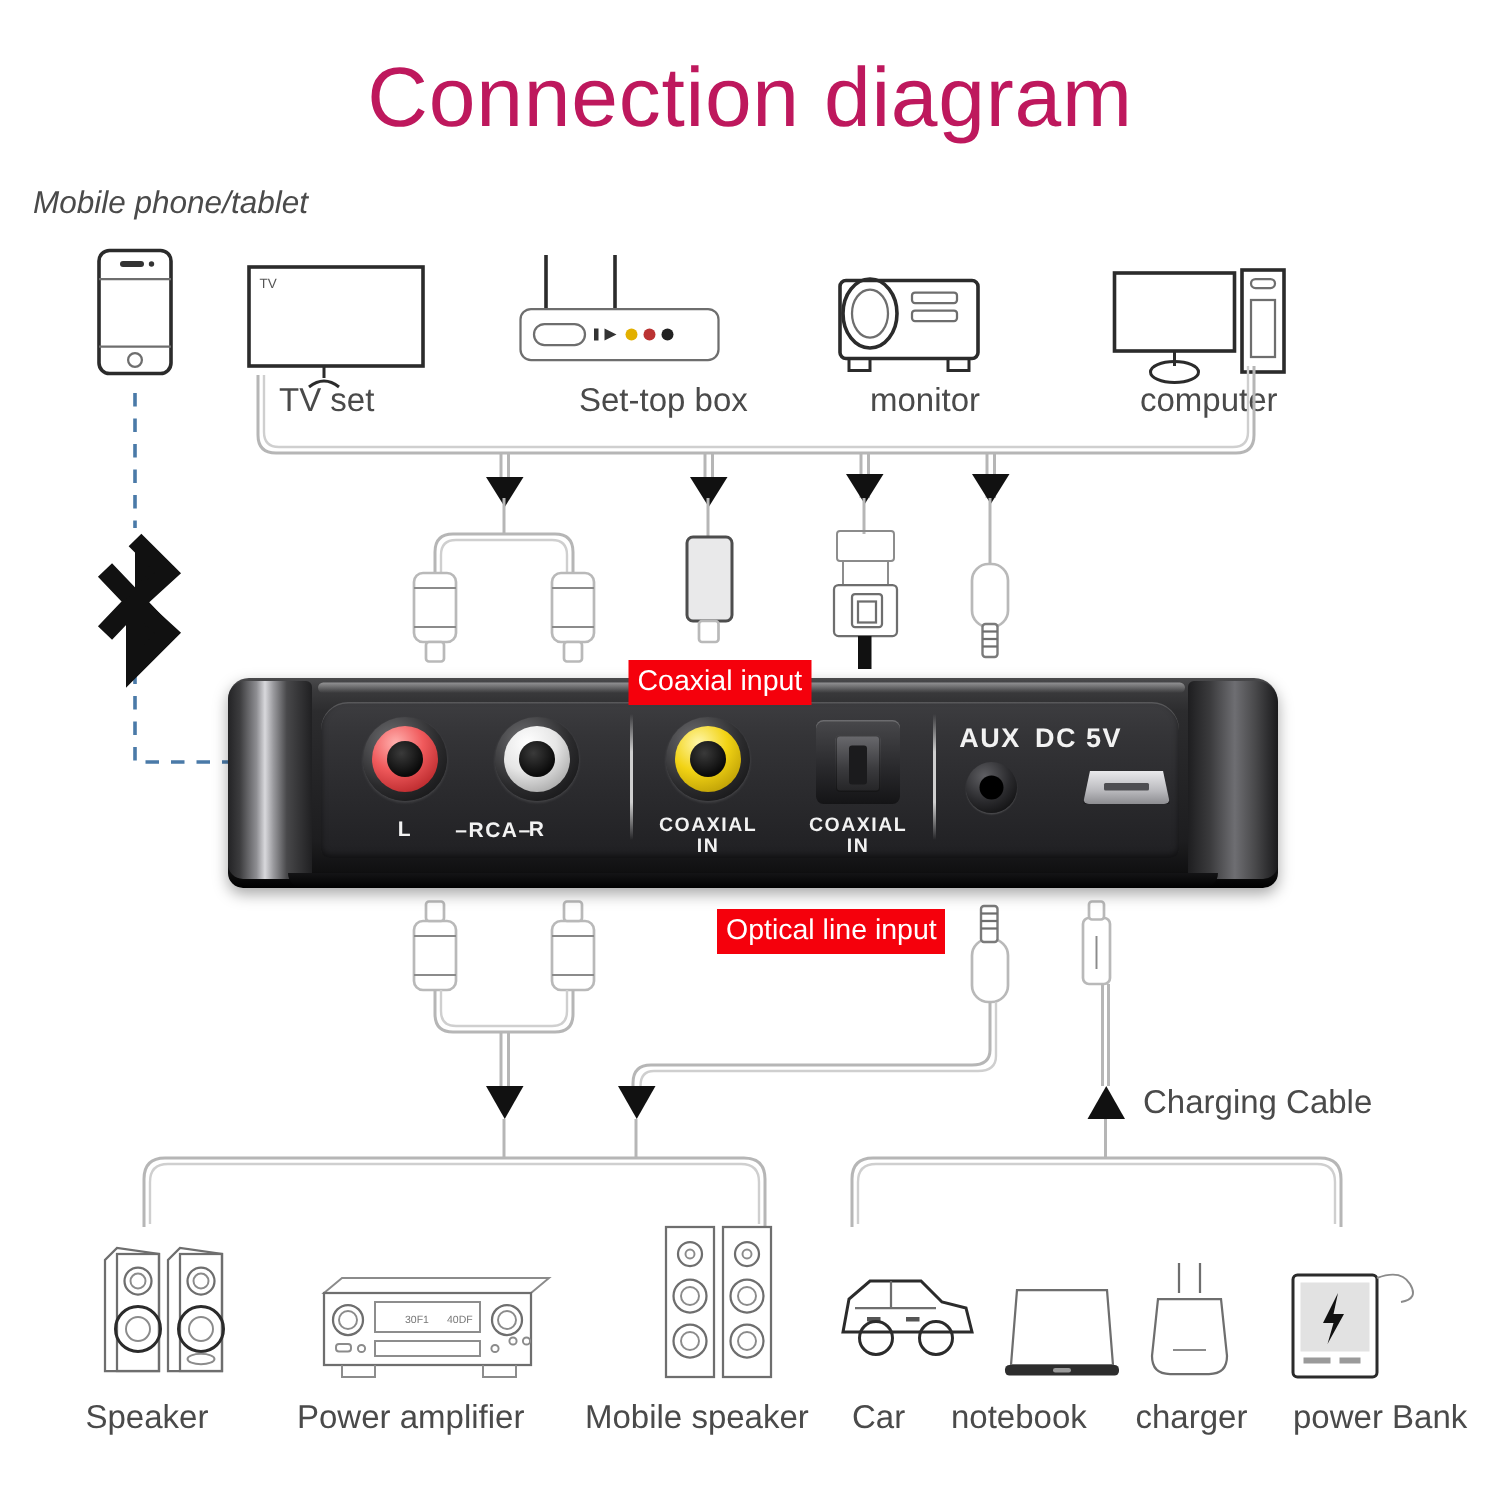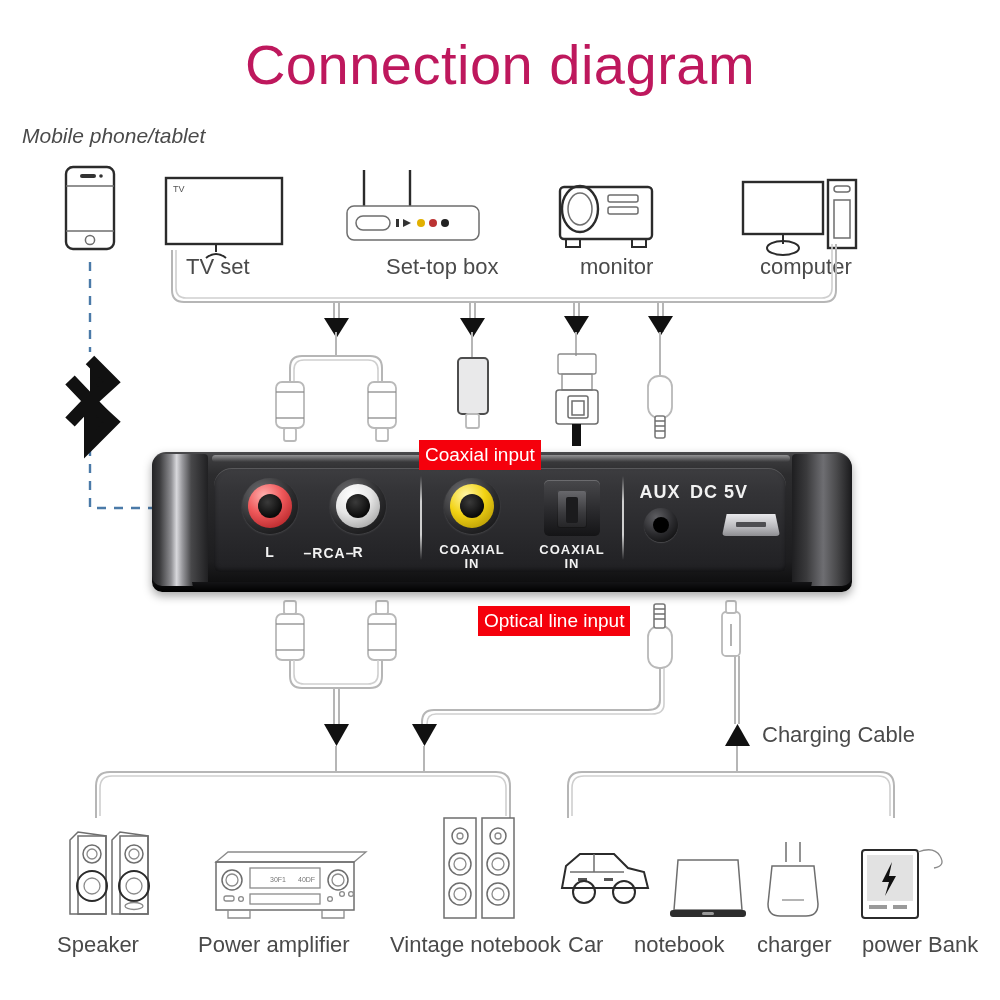--- a/index.html
+++ b/index.html
@@ -143,21 +143,21 @@
   <div class="lbl big" style="left:580px;top:254px;">monitor</div>
   <div class="lbl big" style="left:760px;top:254px;">computer</div>
 
   <div class="redtag" style="left:419px;top:440px;">Coaxial input</div>
   <div class="redtag" style="left:478px;top:606px;">Optical line input</div>
 
   <div class="lbl big" style="left:762px;top:722px;">Charging Cable</div>
 
   <div class="lbl big" style="left:57px;top:932px;">Speaker</div>
   <div class="lbl big" style="left:198px;top:932px;">Power amplifier</div>
-  <div class="lbl big" style="left:390px;top:932px;">Vintage notebook</div>
+  <div class="lbl big" style="left:390px;top:932px;">Mobile speaker</div>
   <div class="lbl big" style="left:568px;top:932px;">Car</div>
   <div class="lbl big" style="left:634px;top:932px;">notebook</div>
   <div class="lbl big" style="left:757px;top:932px;">charger</div>
   <div class="lbl big" style="left:862px;top:932px;">power Bank</div>
 
   <svg class="art" viewBox="0 0 1000 1000">
 
     <g>
       <rect x="66" y="167" width="48" height="82" rx="7" class="ln-th" fill="#fff"></rect>
       <line x1="66" y1="186" x2="114" y2="186" class="thin"></line>

